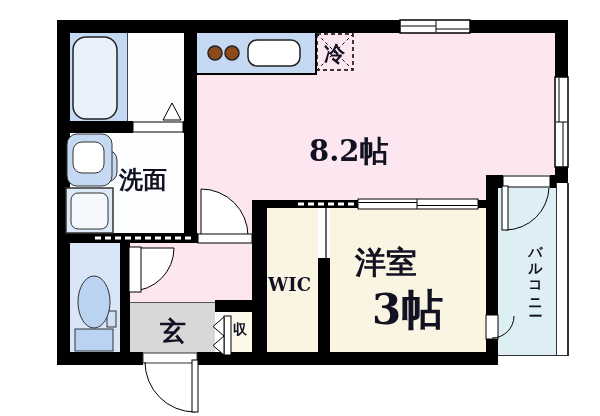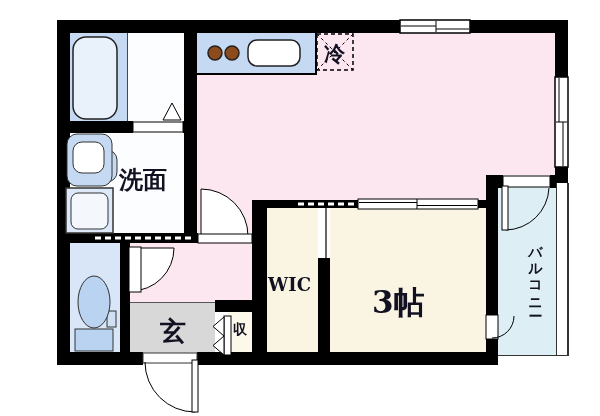--- a/index.html
+++ b/index.html
@@ -143,19 +143,21 @@
       <rect x="224" y="316" width="7" height="39" fill="#ffffff" stroke="#000" stroke-width="1"></rect>
       <path d="M224,317 L224,336 L213,326.5 Z" fill="#ffffff" stroke="#000" stroke-width="1"></path>
       <path d="M224,336 L224,355 L213,345.5 Z" fill="#ffffff" stroke="#000" stroke-width="1"></path>
     </g>
 
     <path d="M326,208 V258" stroke="#333" stroke-width="1.5" fill="none"></path>
   </svg>
 
   <div class="lbl" style="left:119px;top:164px;font-size:24px;">洗面</div>
   <div class="lbl" style="left:324px;top:40px;font-size:21px;">冷</div>
+  <div class="lbl" style="left:309px;top:132px;font-size:29px;">8.2帖</div>
   <div class="lbl" style="left:268px;top:274px;font-size:18px;">WIC</div>
-  <div class="lbl" style="left:372px;top:282px;font-size:31px;">3帖</div>
+  <div class="lbl" style="left:355px;top:242px;font-size:31px;">洋室</div>
+  <div class="lbl" style="left:372px;top:282px;font-size:42px;">3帖</div>
   <div class="lbl" style="left:160px;top:314px;font-size:26px;">玄</div>
   <div class="lbl" style="left:233px;top:321px;font-size:14px;">収</div>
   <div class="lbl vert" style="left:527px;top:236px;font-size:14px;font-weight:bold;">バルコニー</div>
 
 </div>
 
 </body></html>

